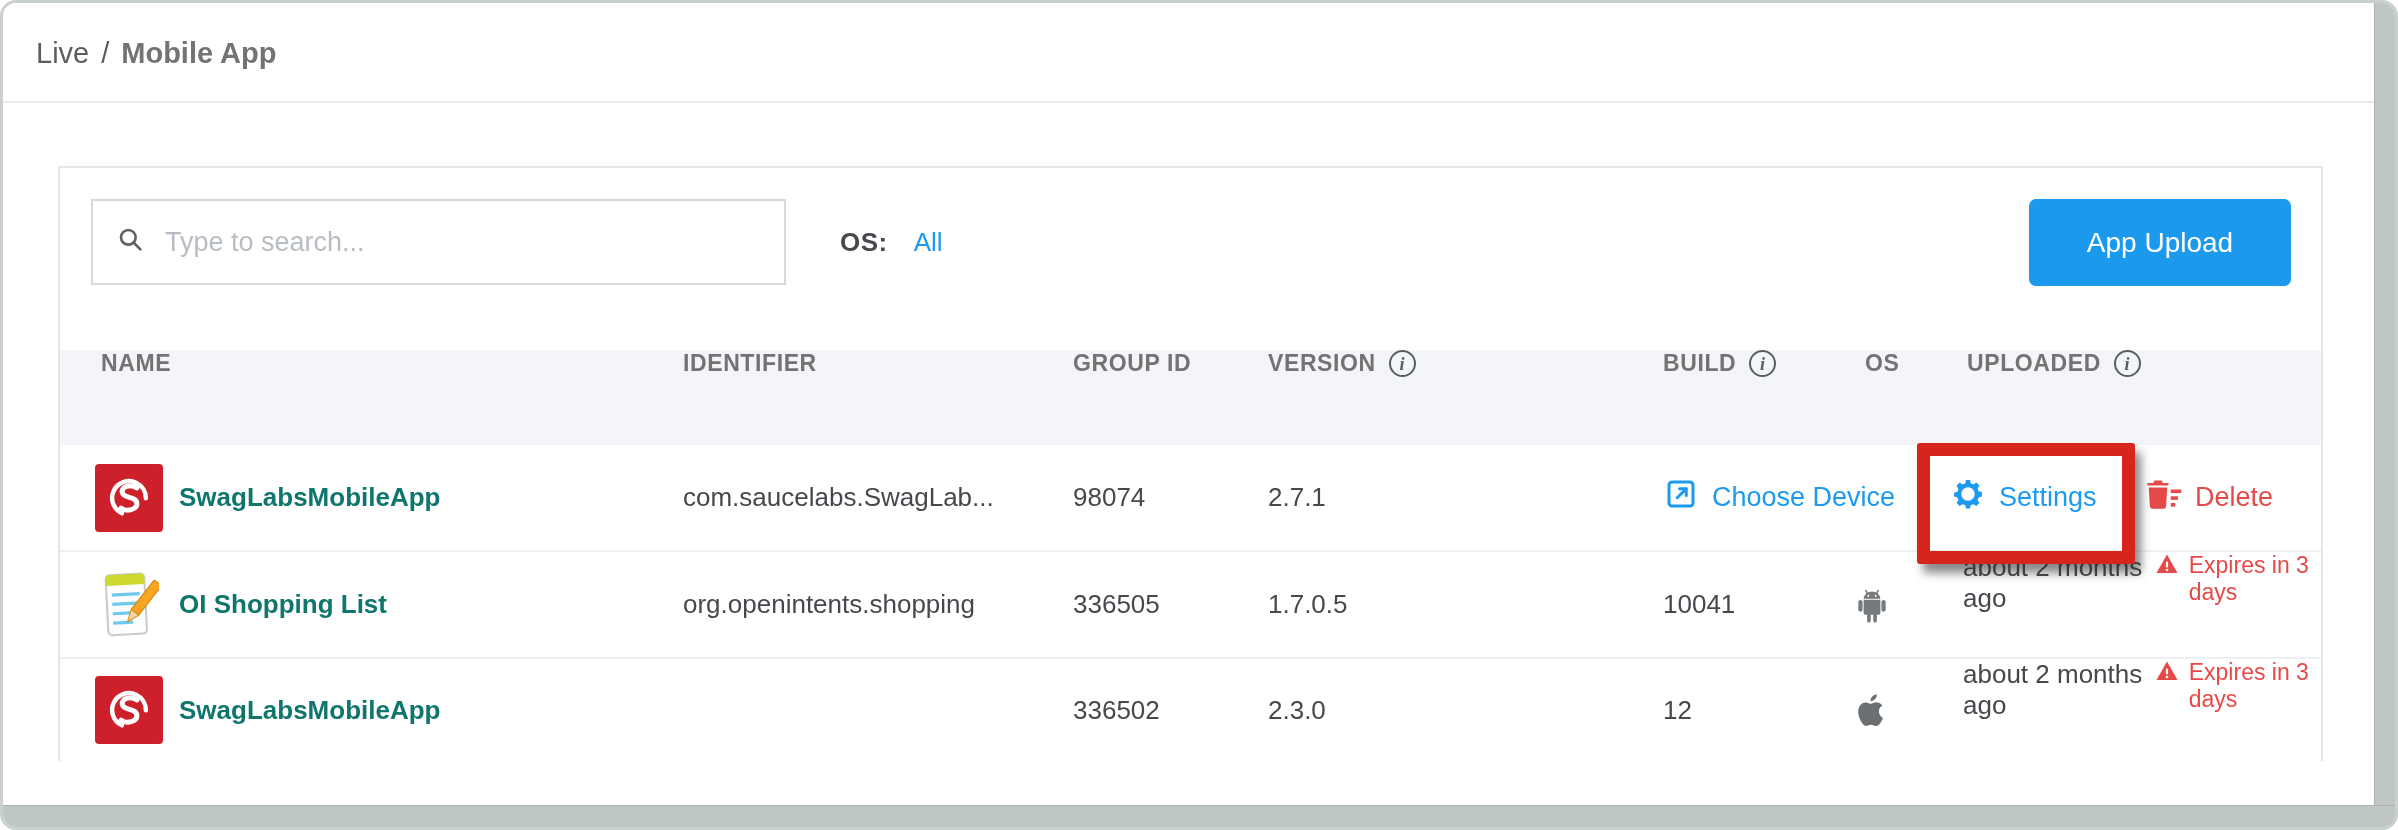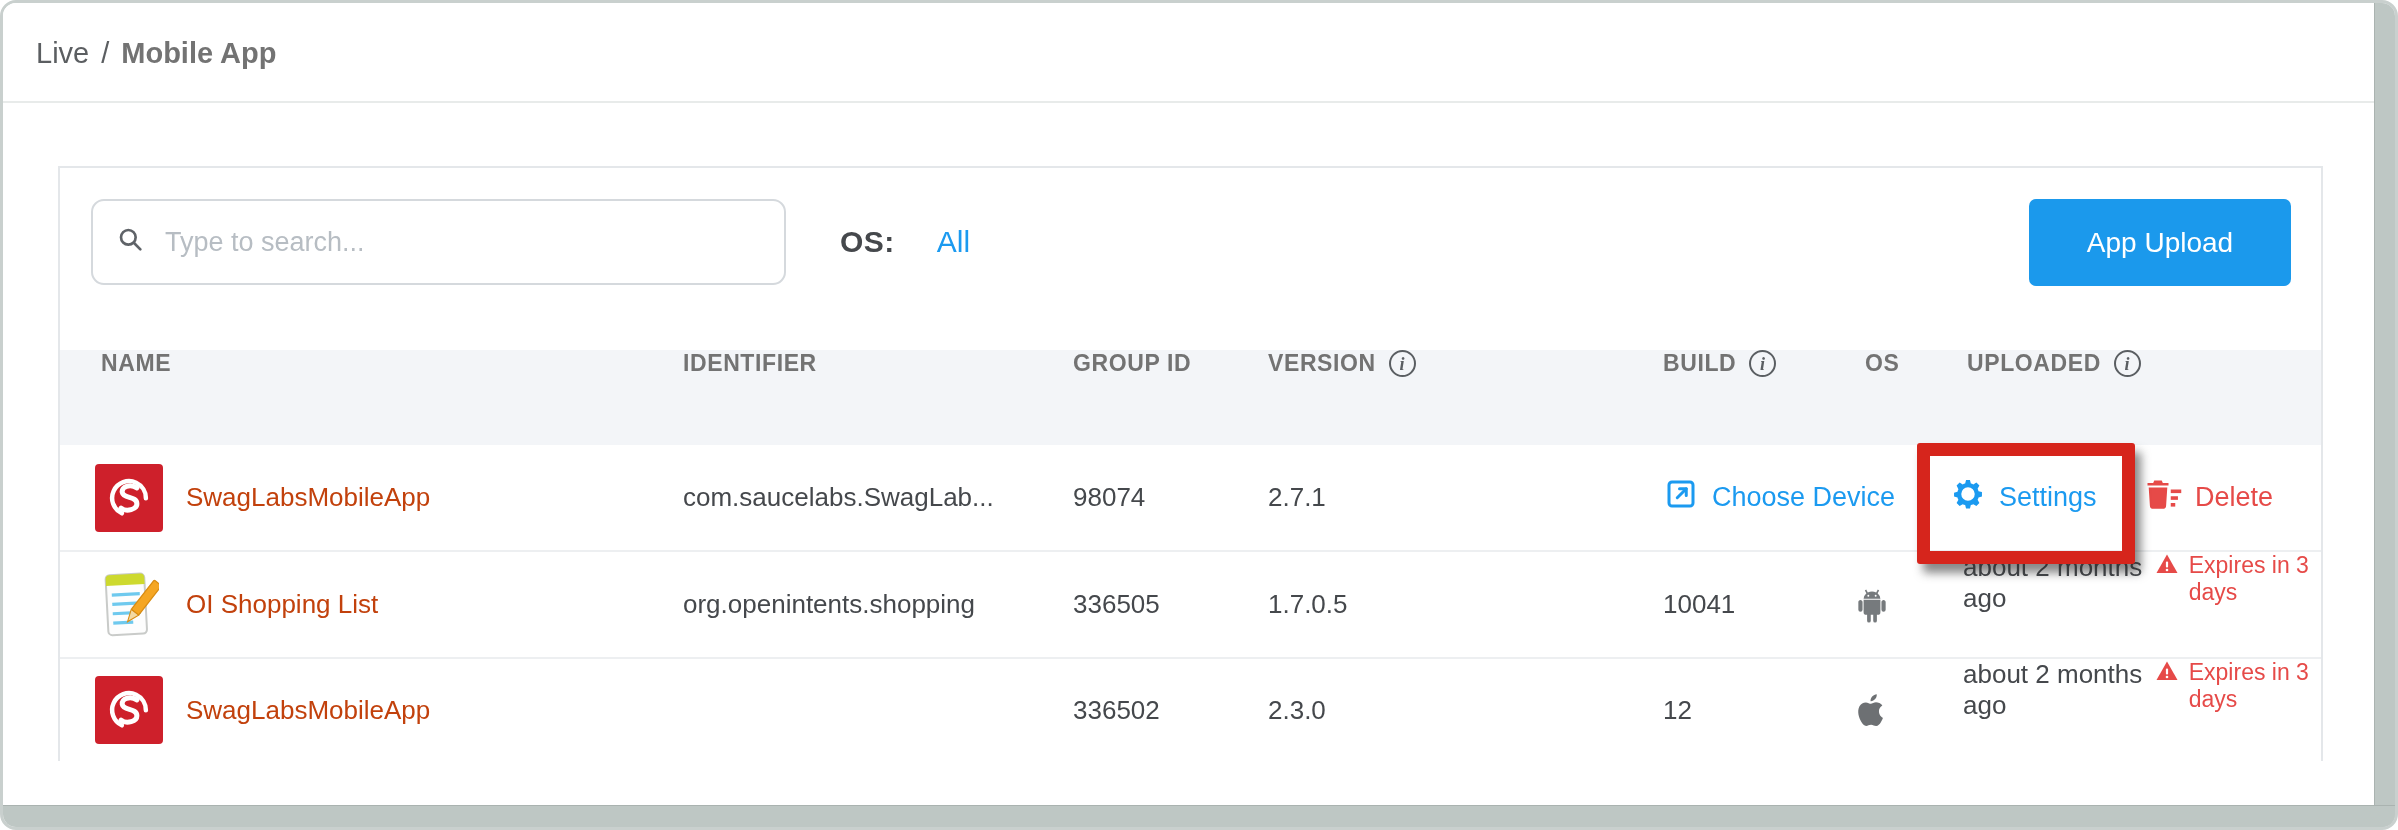--- a/index.html
+++ b/index.html
@@ -47,34 +47,34 @@
   .card {
     position: absolute; left: 55px; top: 163px;
     width: 2265px; height: 595px;
     background: #fff; border: 2px solid #e4e7ea;
   }
 
   
   .search-box {
     position: absolute; left: 31px; top: 31px;
     width: 695px; height: 86px;
-    border: 2px solid #d5d9dd; border-radius: 13px;
+    border: 2px solid #d5d9dd; border-radius: 0;
     display: flex; align-items: center; padding: 0 22px; gap: 18px;
     background: #fff;
   }
   .search-box svg { flex: 0 0 auto; }
   .search-box input {
     border: none; outline: none; flex: 1; height: 100%;
     font-family: "Liberation Sans", sans-serif;
     font-size: 27px; color: #45484c; background: transparent;
   }
   .search-box input::placeholder { color: #b7bdc3; }
   .os-filter {
     position: absolute; left: 780px; top: 31px; height: 86px;
-    display: flex; align-items: center; gap: 42px; font-size: 30px;
+    display: flex; align-items: center; gap: 26px; font-size: 26px;
   }
   .os-label { color: #45484c; font-weight: 700; letter-spacing: 0.5px; }
   .os-value { color: #1b9af0; cursor: pointer; text-decoration: none; }
   .upload-btn {
     position: absolute; right: 30px; top: 31px;
     height: 87px; width: 262px;
     background: #1b99ec; color: #ffffff;
     border: none; border-radius: 7px;
     font-family: "Liberation Sans", sans-serif;
     font-size: 28px; cursor: pointer;
@@ -107,21 +107,21 @@
   }
   .row-1 { top: 277px; }
   .row-2 { top: 384px; }
   .row-3 { top: 491px; height: 102px; border-bottom: none; }
   .cell {
     position: absolute; top: 0; bottom: 0;
     display: flex; align-items: center;
     font-size: 26px; color: #45484c;
   }
   .cell-appicon   { left: 35px;  width: 70px; }
-  .cell-name      { left: 126px; font-weight: 400; color: #c2410c; }
+  .cell-name      { left: 119px; font-weight: 700; color: #0f766e; }
   .cell-identifier{ left: 623px; }
   .cell-group     { left: 1013px; }
   .cell-version   { left: 1208px; }
   .cell-build     { left: 1603px; }
   .cell-os        { left: 1772px; width: 80px; justify-content: center; }
   .cell-uploaded  {
     left: 1903px; flex-direction: row; align-items: flex-start;
     justify-content: center; gap: 9px;
   }
   .uploaded-line1 { font-size: 26px; color: #45484c; }

